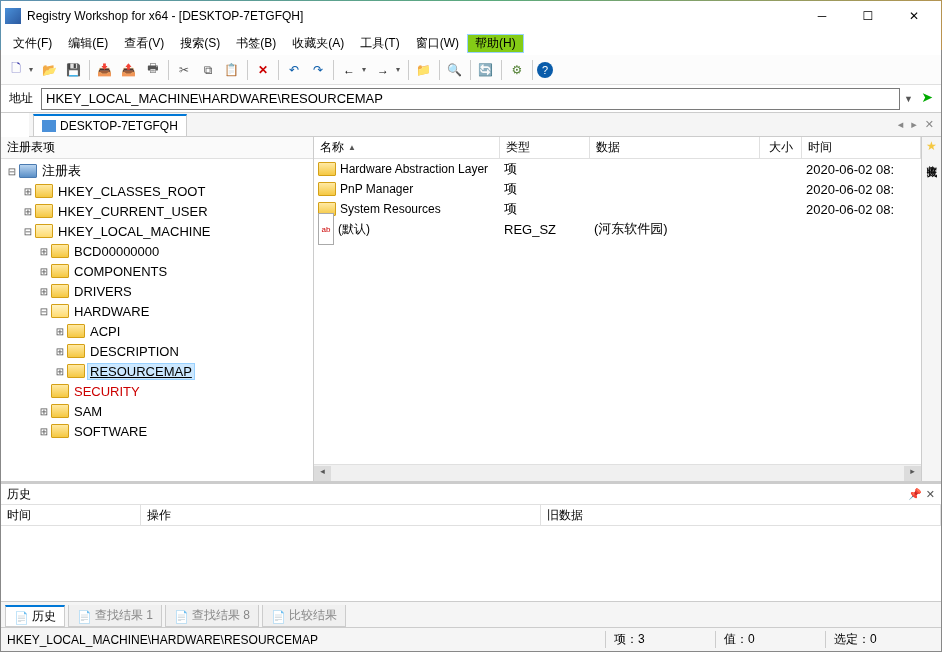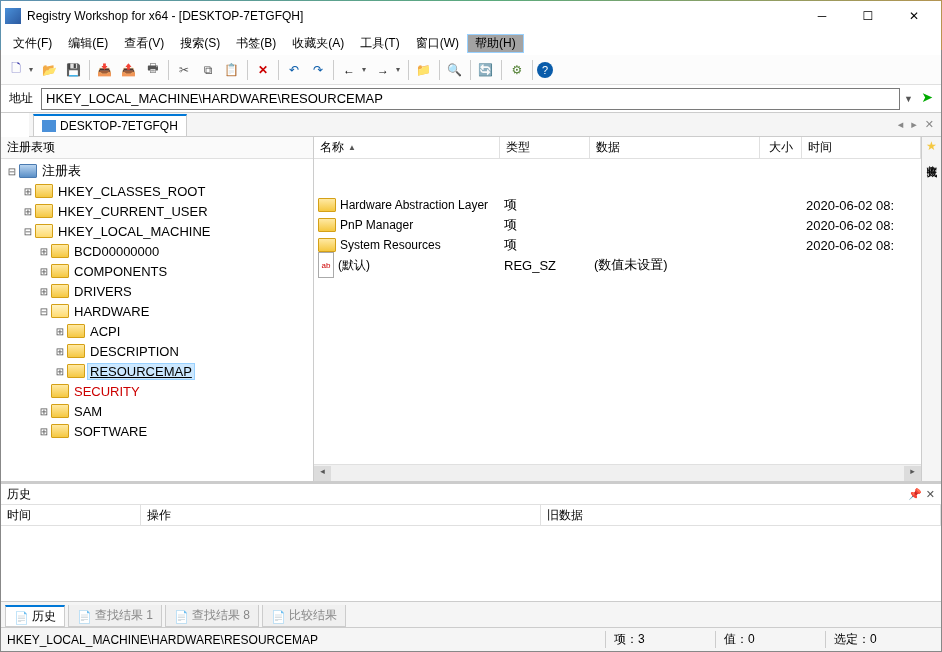--- a/index.html
+++ b/index.html
@@ -9,21 +9,21 @@
 .watermark { position: absolute; top: 0; left: 0; right: 0; height: 50px; background: linear-gradient(135deg, #3498db 0%, #2ecc71 50%, #f39c12 100%); opacity: 0.5; z-index: 0; display: flex; align-items: center; padding-left: 8px; font-size: 22px; font-weight: bold; color: #333; pointer-events: none; }
 .watermark2 { position: absolute; top: 50px; left: 50px; color: #ddd; font-size: 20px; pointer-events: none; }
 
 .titlebar { height: 30px; background: #fff; display: flex; align-items: center; padding: 0 4px; position: relative; z-index: 1; }
 .titlebar-icon { width: 16px; height: 16px; background: linear-gradient(135deg,#4a90d9,#2c5aa0); margin-right: 6px; }
 .titlebar-text { flex: 1; color: #000; }
 .titlebar-btn { width: 46px; height: 30px; display: flex; align-items: center; justify-content: center; cursor: pointer; }
 
 .menubar { height: 24px; background: #fff; display: flex; align-items: center; padding: 0 4px; position: relative; z-index: 1; }
 .menu-item { padding: 3px 8px; cursor: pointer; }
-.menu-item.active { background: #a3a3a3; border: 1px solid #99d1ff; padding: 0 7px; }
+.menu-item.active { background: #84cc16; border: 1px solid #99d1ff; padding: 0 7px; }
 
 .toolbar { height: 30px; background: #fcfcfc; border-bottom: 1px solid #e0e0e0; display: flex; align-items: center; padding: 0 4px; gap: 2px; position: relative; z-index: 1; }
 .tool-btn { width: 22px; height: 22px; display: flex; align-items: center; justify-content: center; cursor: pointer; border-radius: 2px; }
 .tool-sep { width: 1px; height: 20px; background: #ccc; margin: 0 2px; }
 .tool-drop { width: 8px; font-size: 8px; color: #555; }
 
 .addressbar { height: 28px; border-bottom: 1px solid #ccc; display: flex; align-items: center; padding: 2px 4px; gap: 4px; }
 .addr-label { padding: 0 4px; }
 .addr-input { flex: 1; border: 1px solid #7a7a7a; height: 22px; padding: 0 4px; font-size: 13px; }
 .addr-go { width: 20px; height: 20px; color: #0a0; font-size: 14px; cursor: pointer; text-align: center; }
@@ -51,25 +51,25 @@
 .folder-closed { background: linear-gradient(#ffe9a3,#f5c842); border: 1px solid #d4a017; border-radius: 1px; }
 .folder-open { background: linear-gradient(#fff3c4,#ffdb70); border: 1px solid #d4a017; border-radius: 1px; }
 .computer-icon { background: linear-gradient(#b8d4f0,#5a8fc7); border: 1px solid #4a7ab0; border-radius: 1px; }
 .tree-label { padding: 1px 3px; font-size: 13px; }
 .tree-label.red { color: #c00; }
 
 .pane-right { flex: 1; display: flex; flex-direction: column; min-height: 0; }
 .list-header { height: 22px; border-bottom: 1px solid #e0e0e0; display: flex; background: #fff; }
 .list-col { border-right: 1px solid #e0e0e0; padding: 2px 8px 2px 6px; display: flex; align-items: center; font-size: 12px; cursor: pointer; }
 .sort-arrow { font-size: 8px; margin-left: 4px; color: #555; }
-.list-body { flex: 1; overflow: auto; margin-top: 36px; }
+.list-body { flex: 1; overflow: auto; }
 .list-row { height: 20px; display: flex; align-items: center; cursor: pointer; }
 .list-cell { padding: 0 4px; overflow: hidden; white-space: nowrap; font-size: 13px; display: flex; align-items: center; }
 .list-icon { width: 18px; height: 14px; display: inline-block; margin-right: 4px; }
-.value-icon { width: 16px; height: 26px; background: #fff; border: 1px solid #aaa; display: inline-flex; align-items: center; justify-content: center; font-size: 8px; color: #c00; margin-right: 4px; }
+.value-icon { width: 16px; height: 32px; background: #fff; border: 1px solid #aaa; display: inline-flex; align-items: center; justify-content: center; font-size: 8px; color: #c00; margin-right: 4px; }
 .hscroll { height: 17px; border-top: 1px solid #e0e0e0; background: #f0f0f0; display: flex; align-items: center; }
 .hscroll-btn { width: 17px; height: 15px; background: #dcdcdc; text-align: center; font-size: 9px; color: #555; }
 .hscroll-track { flex: 1; height: 15px; }
 
 .history-pane { border-top: 3px solid #ccc; display: flex; flex-direction: column; height: 120px; }
 .history-header { height: 20px; display: flex; align-items: center; padding: 0 6px; font-size: 12px; }
 .history-ctrl { margin-left: auto; display: flex; gap: 4px; color: #555; }
 .history-ctrl span { cursor: pointer; font-size: 11px; }
 .history-list-header { height: 22px; border-top: 1px solid #e0e0e0; border-bottom: 1px solid #e0e0e0; display: flex; }
 .history-body { flex: 1; background: #fff; }
@@ -293,21 +293,21 @@
           <div class="list-cell" style="width:170px"></div>
           <div class="list-cell" style="width:42px"></div>
           <div class="list-cell" style="flex:1">2020-06-02 08:</div>
         </div>
         <div class="list-row">
           <div class="list-cell" style="width:186px">
             <span class="value-icon">ab</span>
             <span>(默认)</span>
           </div>
           <div class="list-cell" style="width:90px">REG_SZ</div>
-          <div class="list-cell" style="width:170px">(数值未设置)</div>
+          <div class="list-cell" style="width:170px">(河东软件园)</div>
           <div class="list-cell" style="width:42px"></div>
           <div class="list-cell" style="flex:1"></div>
         </div>
       </div>
     <div class="hscroll">
       <div class="hscroll-btn">◂</div>
       <div class="hscroll-track"></div>
       <div class="hscroll-btn">▸</div>
     </div>
   </div>

